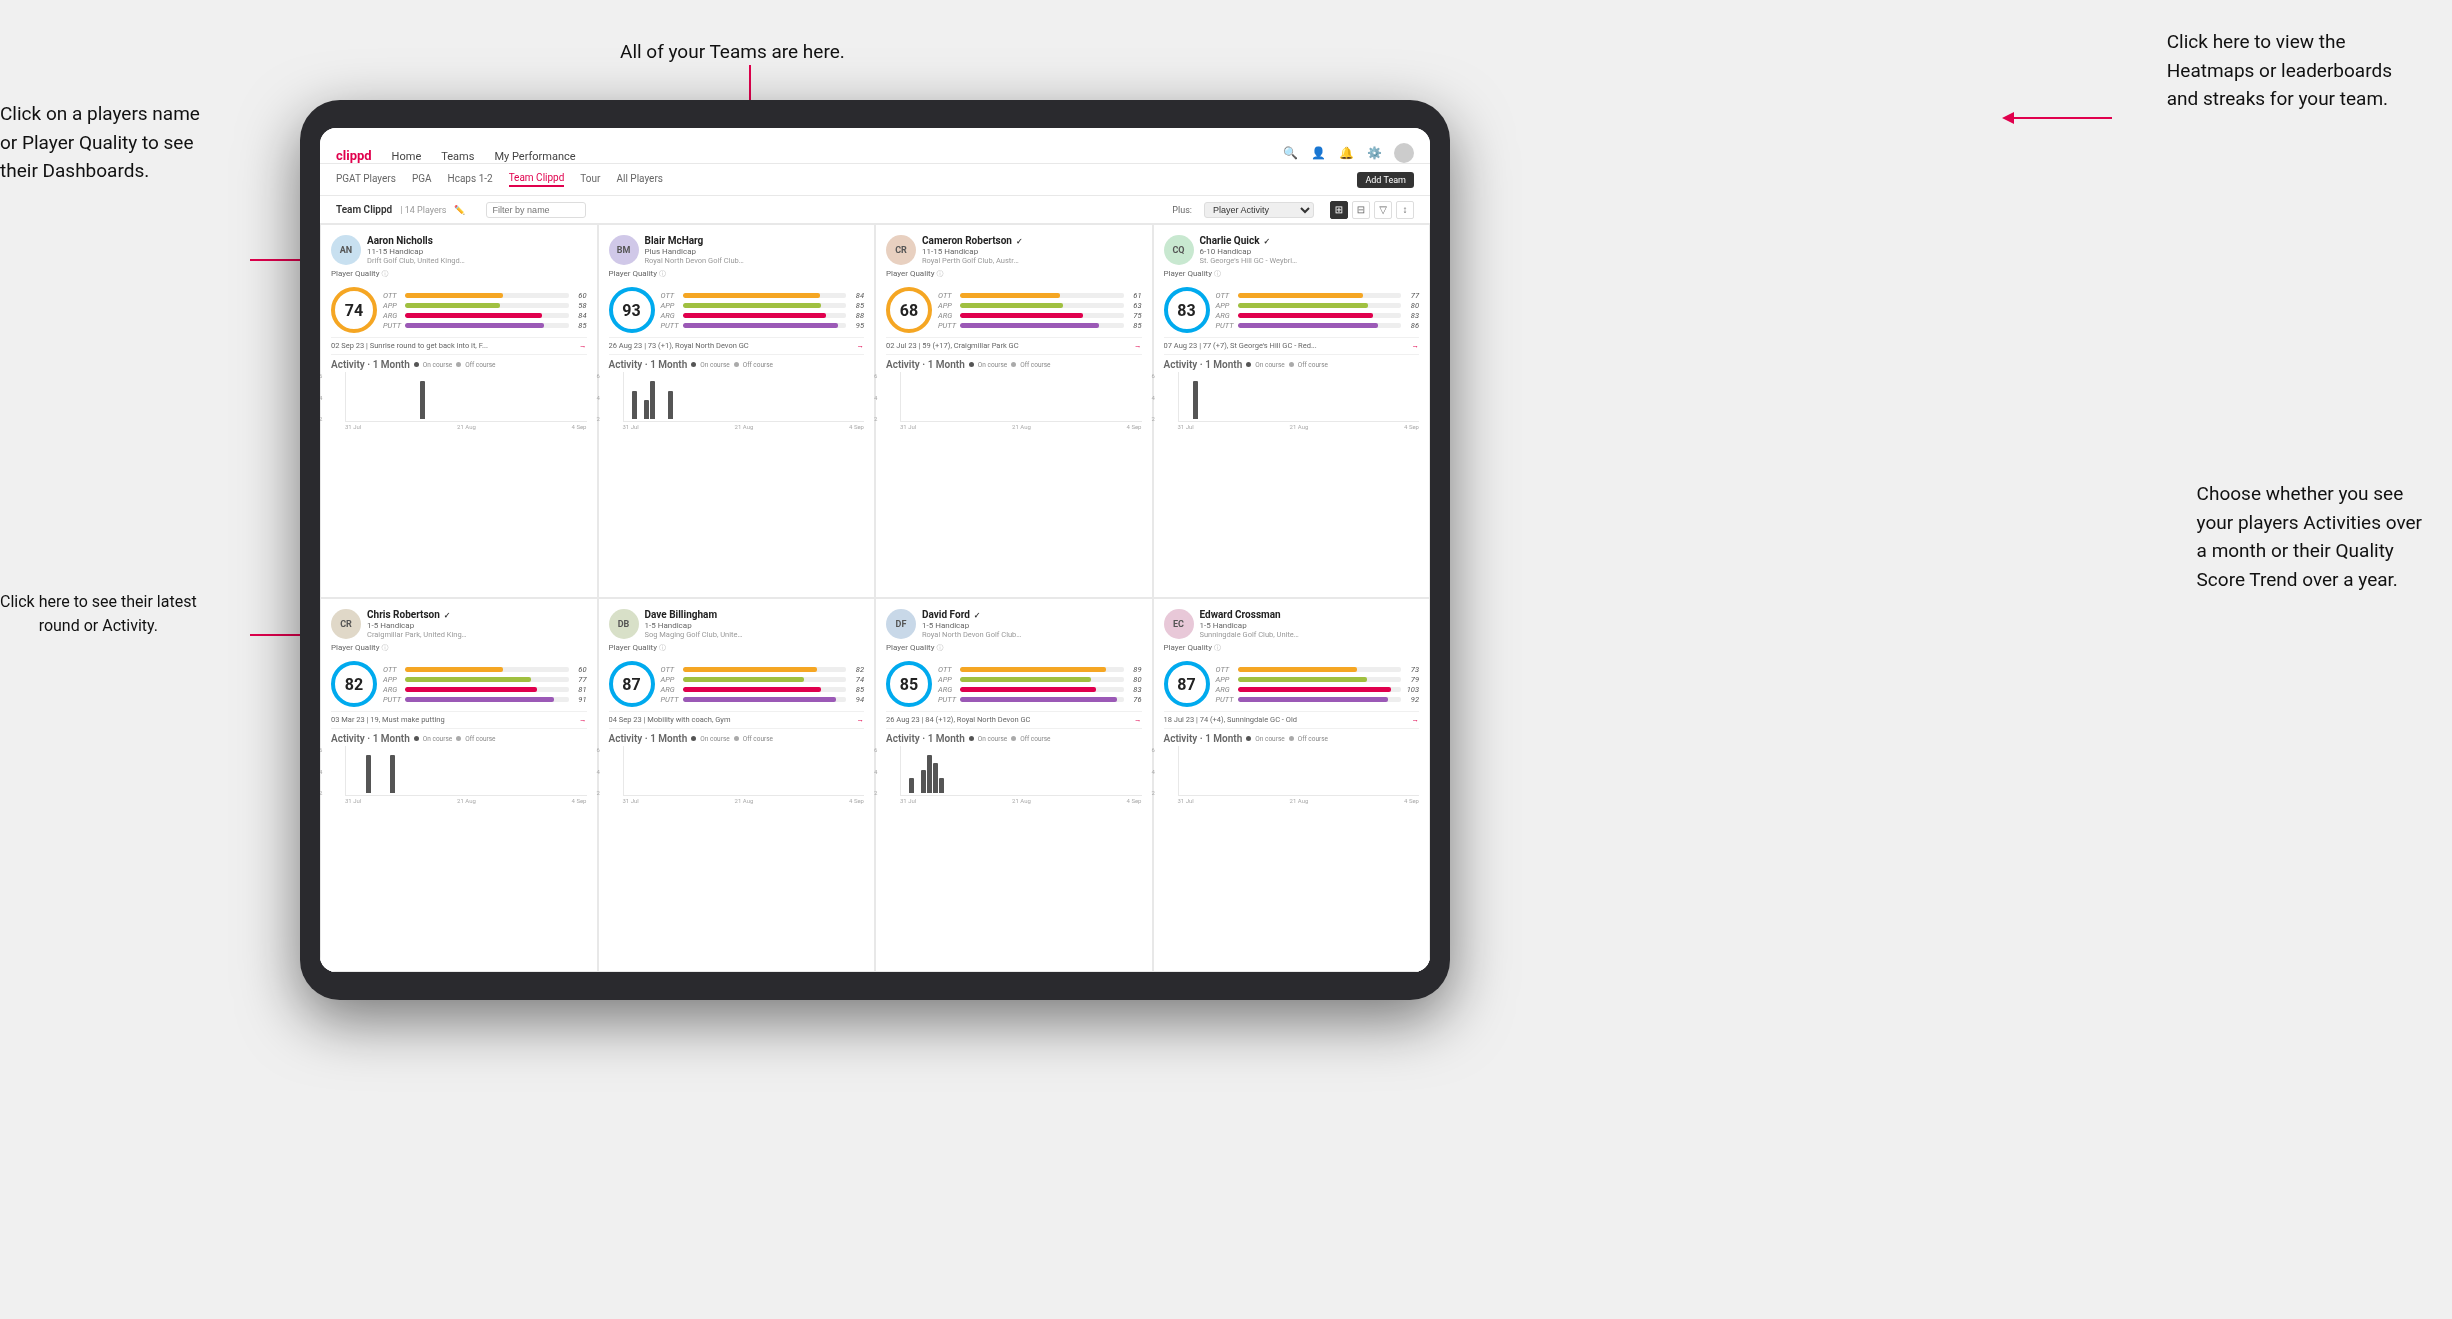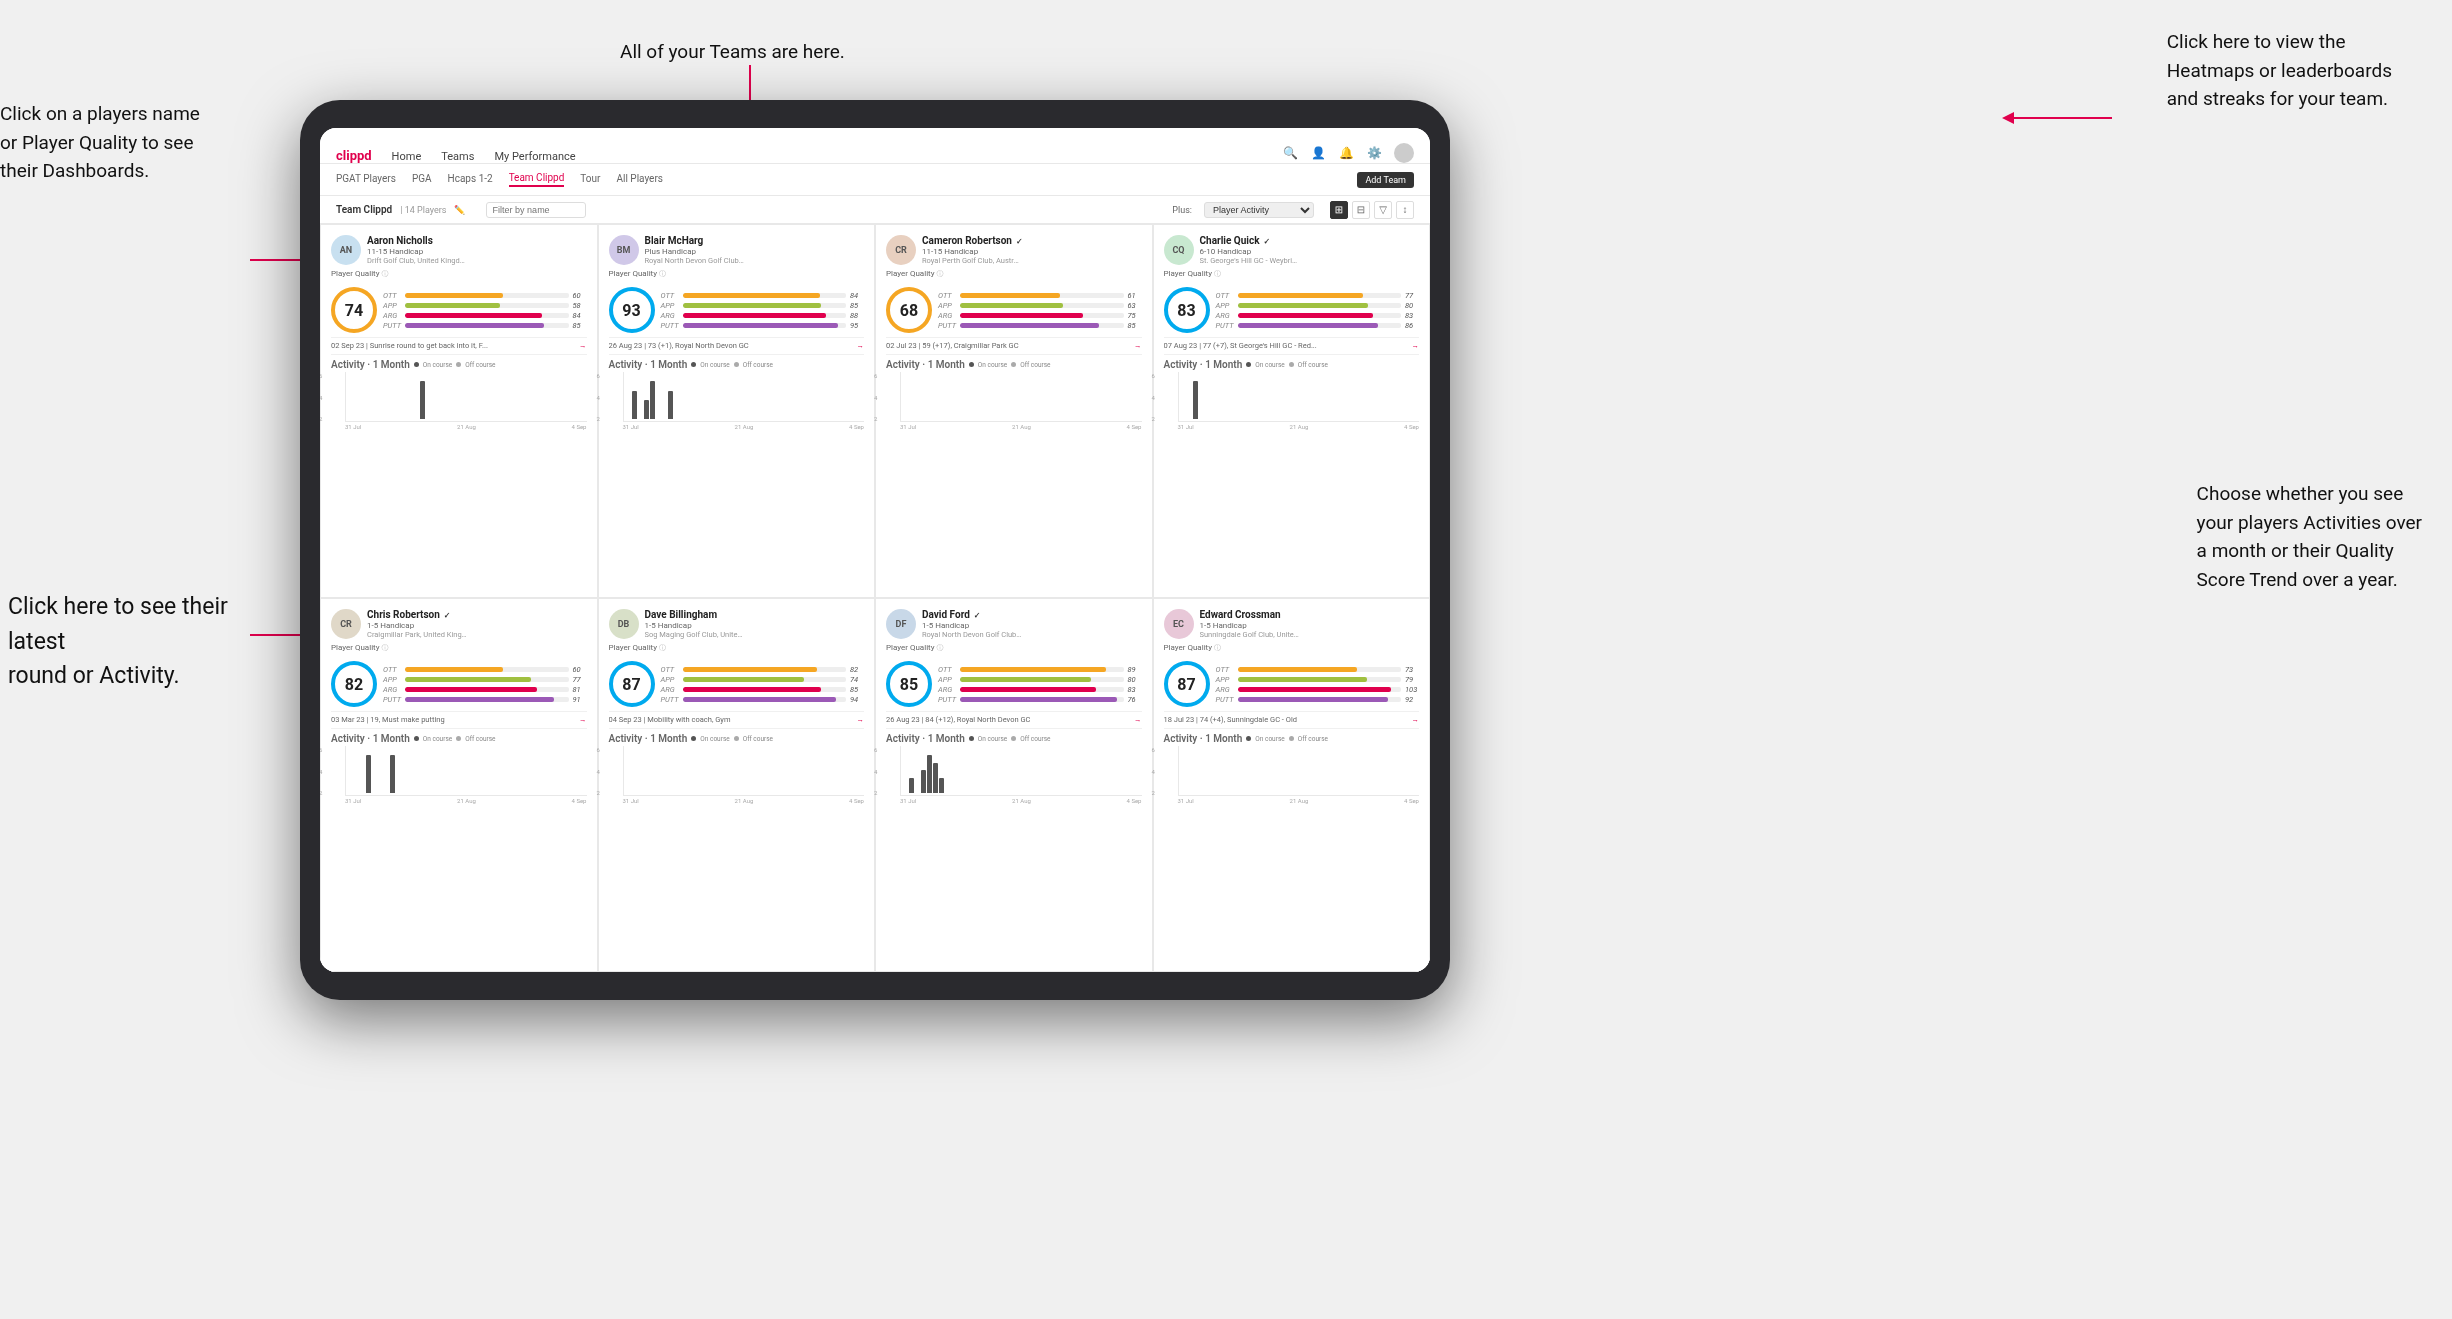--- a/index.html
+++ b/index.html
@@ -278,20 +278,21 @@
       height: 100%;
       border-radius: 2px;
     }
     .stat-bar.ott { background: #f5a623; }
     .stat-bar.app { background: #a0c040; }
     .stat-bar.arg { background: #e0004d; }
     .stat-bar.putt { background: #9b59b6; }
     .stat-value {
       font-size: 7.5px;
       color: #555;
+      text-align: right;
       min-width: 14px;
     }
 
     
     .latest-round {
       font-size: 7.5px;
       color: #666;
       border-top: 1px solid #f0f0f0;
       padding-top: 3px;
       white-space: nowrap;
@@ -397,21 +398,21 @@
   <polygon points="22,4 22,16 10,10" fill="#e0004d"></polygon>
 </svg>
 
 <div class="ann-text" style="top:100px; left:0px; font-size:19px; max-width:280px;">Click on a players name<br>or Player Quality to see<br>their Dashboards.</div>
 
 <svg style="position:absolute;top:250px;left:250px;overflow:visible;pointer-events:none;" width="80" height="20">
   <line x1="0" y1="10" x2="60" y2="10" stroke="#e0004d" stroke-width="2"></line>
   <polygon points="58,4 58,16 70,10" fill="#e0004d"></polygon>
 </svg>
 
-<div class="ann-text" style="top:590px; left:8px; font-size:23px; max-width:280px;">Click here to see their latest<br>round or Activity.</div>
+<div class="ann-text" style="top:590px; left:0px; font-size:16px; max-width:280px;text-align:center;">Click here to see their latest<br>round or Activity.</div>
 
 <svg style="position:absolute;top:625px;left:250px;overflow:visible;pointer-events:none;" width="80" height="20">
   <line x1="0" y1="10" x2="60" y2="10" stroke="#e0004d" stroke-width="2"></line>
   <polygon points="58,4 58,16 70,10" fill="#e0004d"></polygon>
 </svg>
 
 <div class="ann-text" style="top:480px; right:30px; font-size:19px; max-width:290px;">Choose whether you see<br>your players Activities over<br>a month or their Quality<br>Score Trend over a year.</div>
 
 <div class="ipad-frame">
   <div class="ipad-screen">

